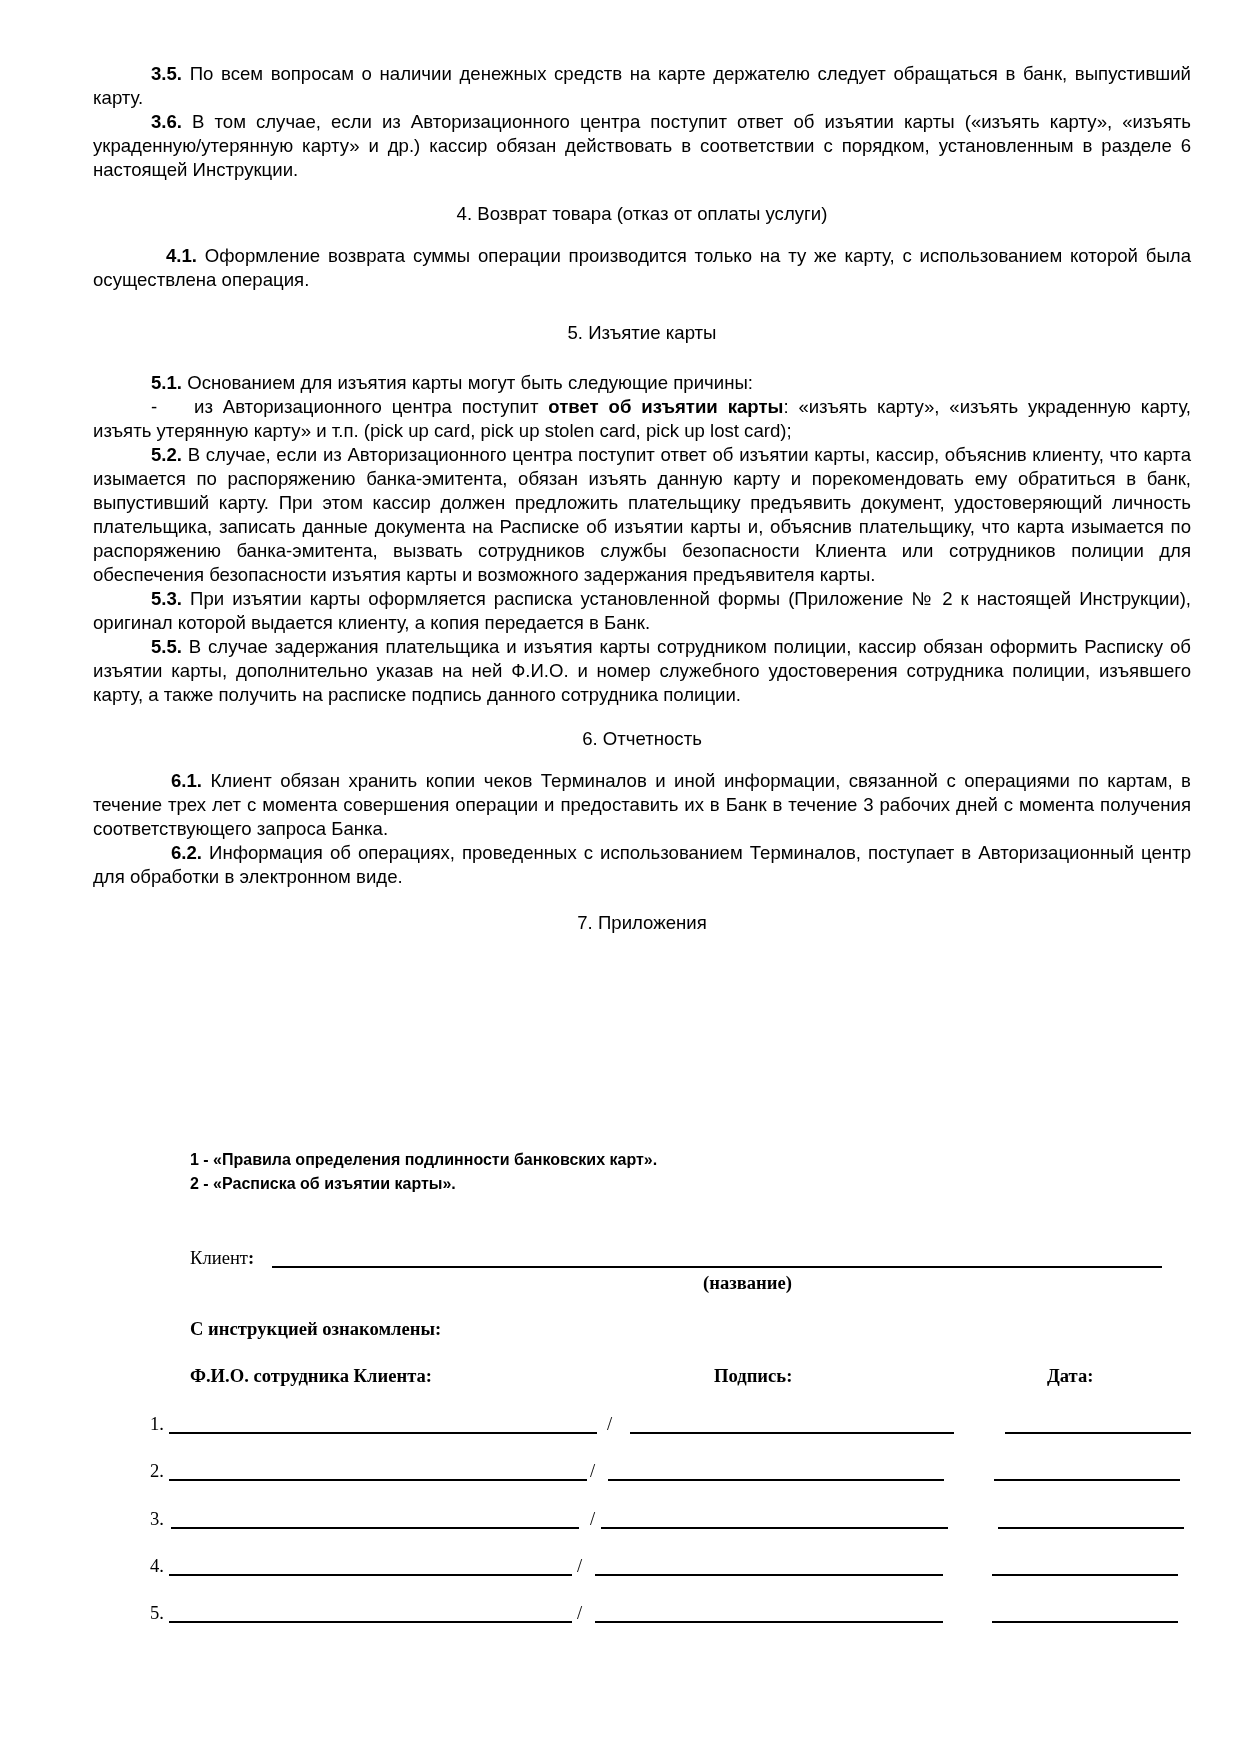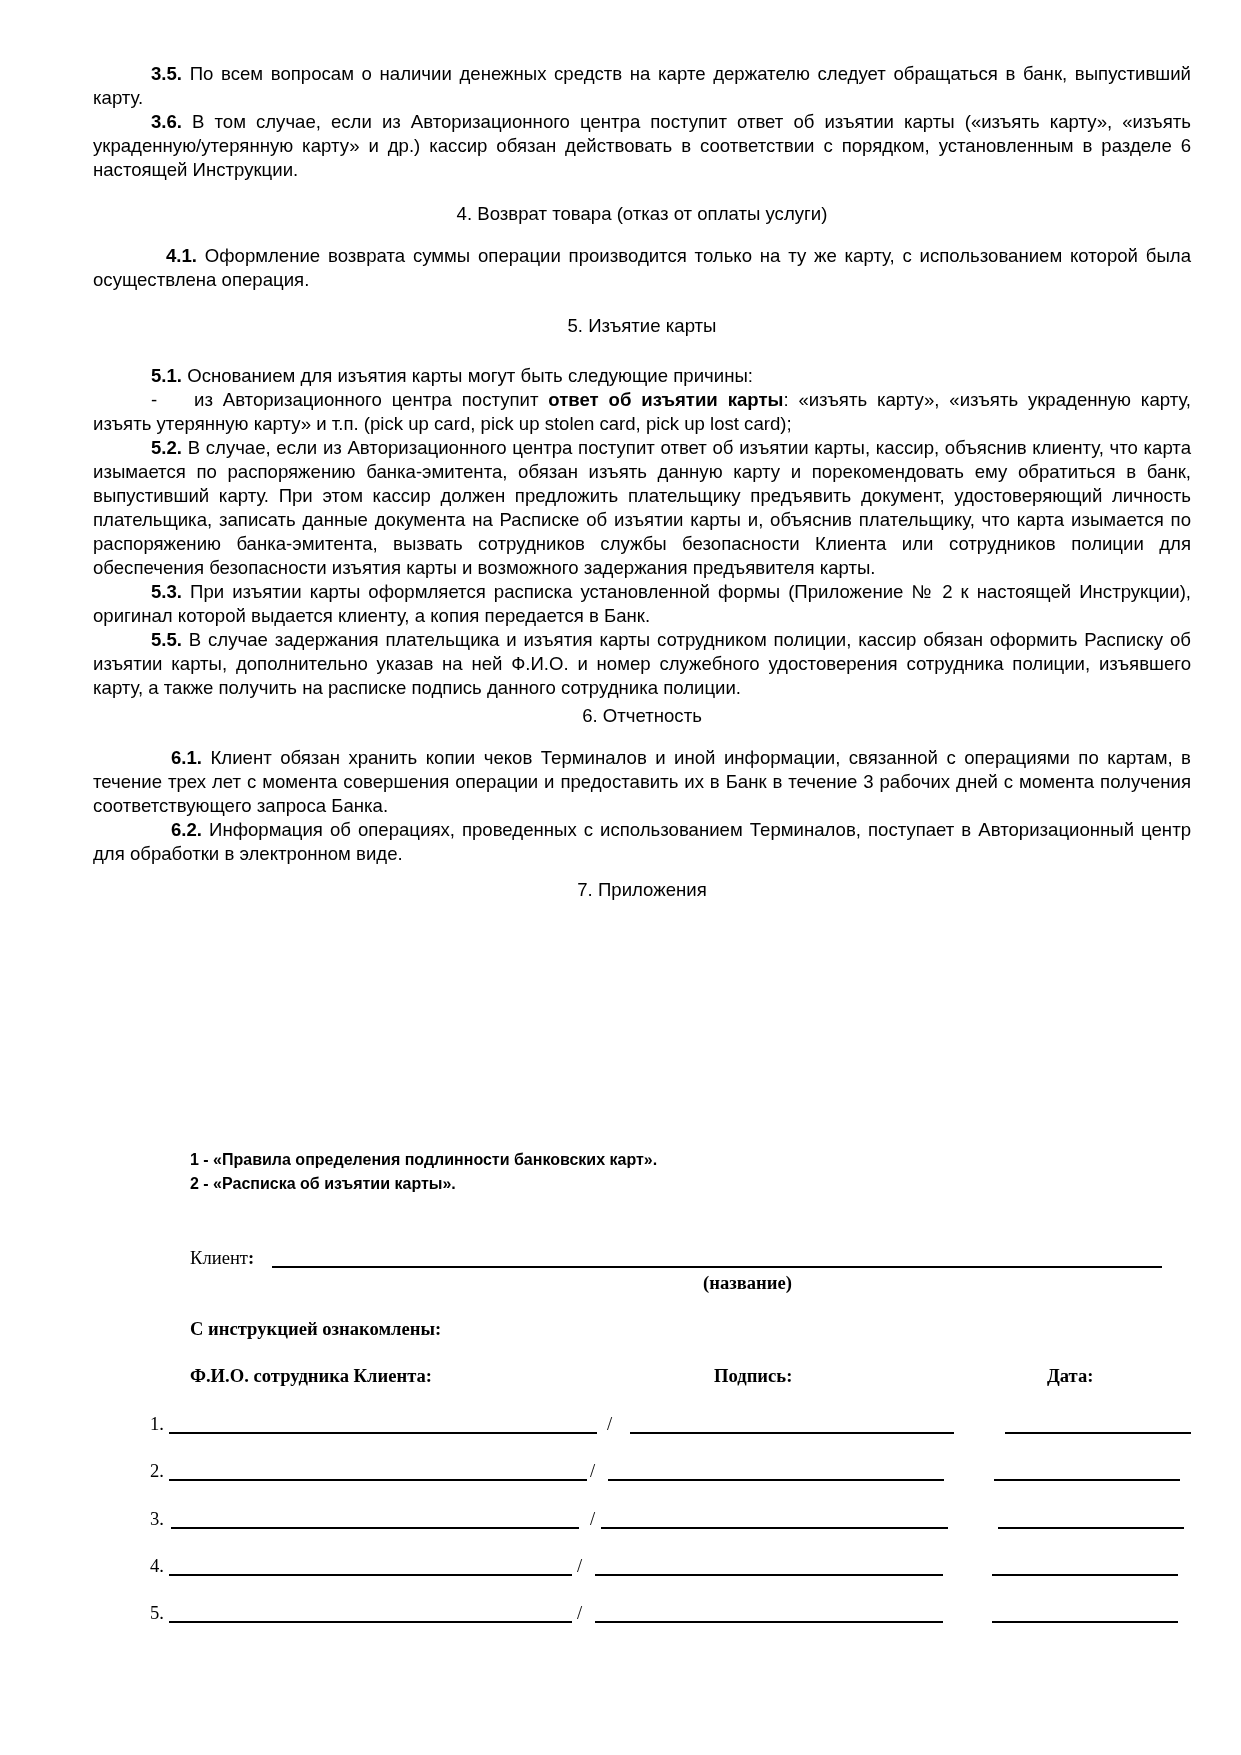--- a/index.html
+++ b/index.html
@@ -6,21 +6,21 @@
   body { width: 1241px; height: 1755px; position: relative; overflow: hidden;
          font-family: "Liberation Sans", sans-serif; color: #000; }
   .page { position: absolute; left: 93px; top: 62px; width: 1098px; font-size: 18.6px; line-height: 24px; }
   p { margin: 0; text-align: justify; }
   .ind { text-indent: 58px; }
   .ind2 { text-indent: 73px; }
   .ind3 { text-indent: 78px; }
   b { font-weight: bold; }
   .h { text-align: center; font-weight: normal; margin: 22px 0 20px 0; }
   .h4 { margin-top: 20px; margin-bottom: 18px; }
-  .h5 { margin-top: 22px; margin-bottom: 26px; }
+  .h5 { margin-top: 29px; margin-bottom: 26px; }
   .dash { display: inline-block; width: 58px; text-indent: 0; }
   .app { position: absolute; left: 190px; font-weight: bold; font-size: 16px; }
   .line { position: absolute; border-bottom: 2px solid #000; height: 0; }
   .abs { position: absolute; font-size: 18.6px; font-family: Liberation Serif, serif; }
   .bold { font-weight: bold; }
 </style>
 </head>
 <body>
 
 <div class="page">
@@ -31,25 +31,25 @@
   <p class="h h4">4. Возврат товара (отказ от оплаты услуги)</p>
   <p class="ind2"><b>4.1.</b><span> Оформление возврата суммы операции производится только на ту же карту, с использованием которой была осуществлена операция.</span></p>
 
   <p class="h h5">5. Изъятие карты</p>
   <p class="ind"><b>5.1.</b><span> Основанием для изъятия карты могут быть следующие причины:</span></p>
   <p class="ind" style="text-indent:58px;"><span class="dash" style="width:43px;">-</span><span>из Авторизационного центра поступит </span><b>ответ об изъятии карты</b><span>: «изъять карту», «изъять украденную карту, изъять утерянную карту» и т.п. (pick up card, pick up stolen card, pick up lost card);</span></p>
   <p class="ind"><b>5.2.</b><span>  В случае, если из Авторизационного центра поступит ответ об изъятии карты, кассир, объяснив клиенту, что карта изымается по распоряжению банка-эмитента, обязан изъять данную карту и порекомендовать ему обратиться в банк, выпустивший карту. При этом кассир должен предложить плательщику предъявить документ, удостоверяющий личность плательщика, записать данные документа на Расписке об изъятии карты и, объяснив плательщику, что карта изымается по распоряжению банка-эмитента, вызвать сотрудников службы безопасности Клиента или сотрудников полиции для обеспечения безопасности изъятия карты и возможного задержания предъявителя карты.</span></p>
   <p class="ind"><b>5.3.</b><span> При изъятии карты оформляется расписка установленной формы (Приложение № 2 к настоящей Инструкции), оригинал которой выдается клиенту, а копия передается в Банк.</span></p>
   <p class="ind"><b>5.5.</b><span> В случае задержания плательщика и изъятия карты сотрудником полиции, кассир обязан оформить Расписку об изъятии карты, дополнительно указав на ней Ф.И.О. и номер служебного удостоверения сотрудника полиции, изъявшего карту, а также получить на расписке подпись данного сотрудника полиции.</span></p>
 
-  <p class="h" style="margin-top:4px;margin-bottom:18px;">6. Отчетность</p>
+  <p class="h" style="margin-top:20px;margin-bottom:18px;">6. Отчетность</p>
   <p class="ind3"><b>6.1.</b><span> Клиент обязан хранить копии чеков Терминалов и иной информации, связанной с операциями по картам, в течение трех лет с момента совершения операции и предоставить их в Банк в течение 3 рабочих дней с момента получения соответствующего запроса Банка.</span></p>
   <p class="ind3"><b>6.2.</b><span> Информация об операциях, проведенных с использованием Терминалов, поступает в Авторизационный центр для обработки в электронном виде.</span></p>
 
-  <p class="h" style="margin-top:12px;">7. Приложения</p>
+  <p class="h" style="margin-top:22px;">7. Приложения</p>
 </div>
 
 <div class="app" style="top:1151px;">1 - «Правила определения подлинности банковских карт».</div>
 <div class="app" style="top:1175px;">2 - «Расписка об изъятии карты».</div>
 
 <div class="abs" style="left:190px; top:1247px;"><span>Клиент</span><b>:</b></div>
 <div class="line" style="left:272px; top:1266px; width:890px;"></div>
 <div class="abs bold" style="left:703px; top:1272px;">(название)</div>
 
 <div class="abs bold" style="left:190px; top:1318px;">С инструкцией ознакомлены:</div>

